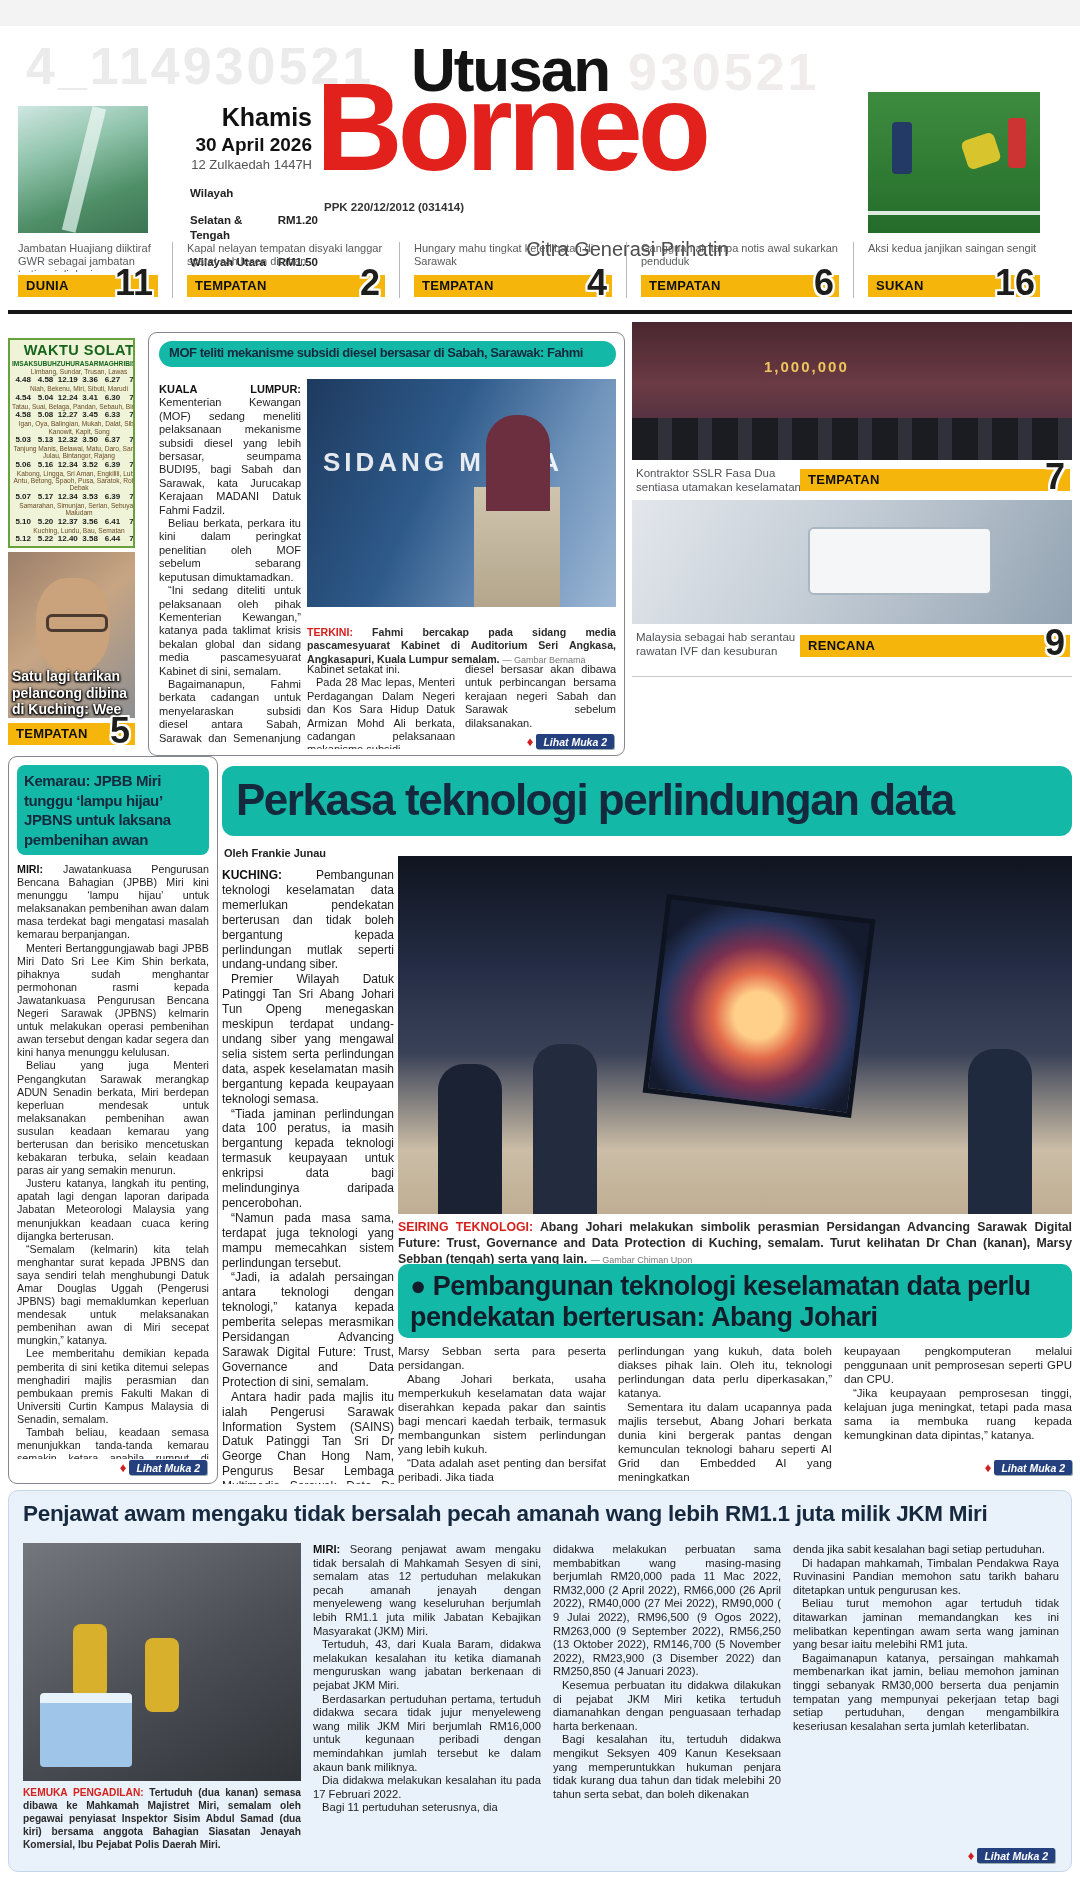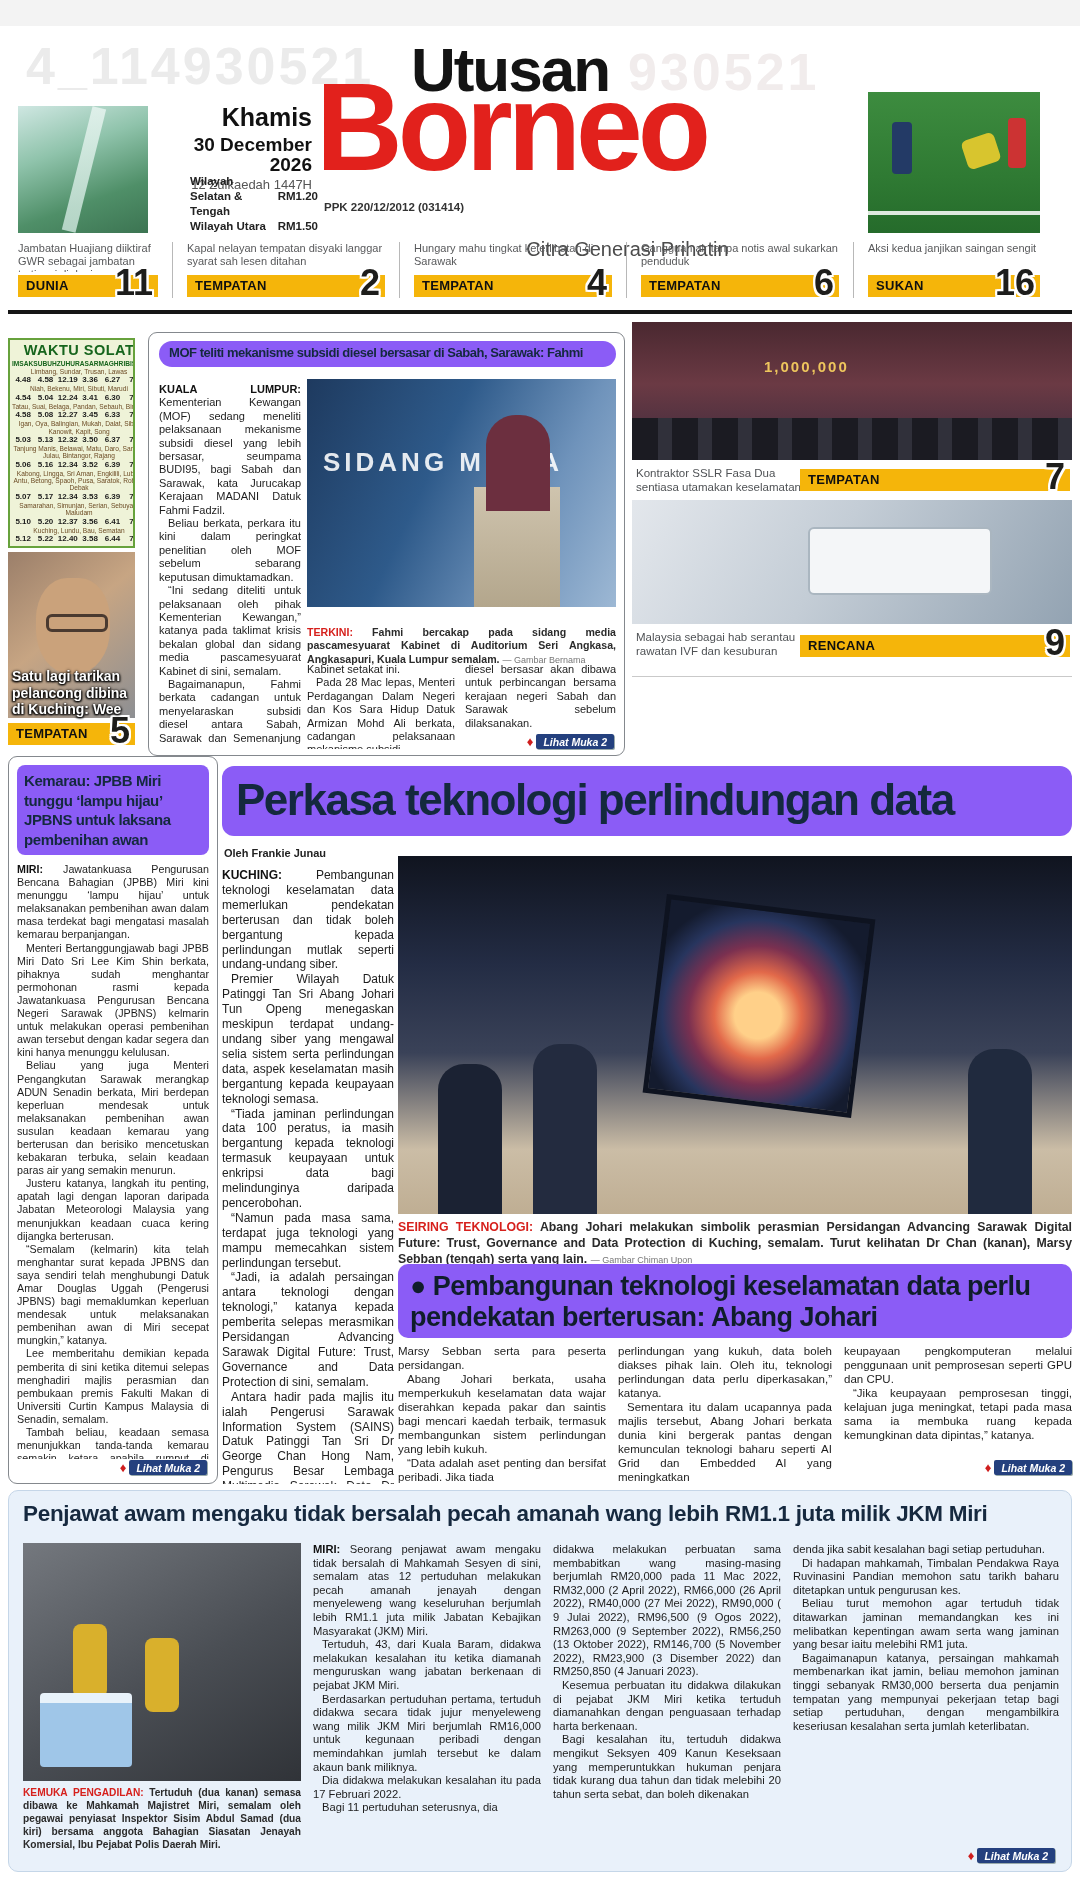--- a/index.html
+++ b/index.html
@@ -18,21 +18,21 @@
   .football-photo{left:868px;top:92px;width:172px;height:141px;background:linear-gradient(180deg,#3d8c3f 0%,#2f7a33 60%,#256b2b 100%);}
   .fb-line{position:absolute;left:0;bottom:18px;width:100%;height:4px;background:rgba(255,255,255,.85);}
   .fb-p1{position:absolute;left:24px;top:30px;width:20px;height:52px;background:#233a66;border-radius:4px;}
   .fb-p2{position:absolute;left:96px;top:44px;width:34px;height:30px;background:#d8c52e;border-radius:6px;transform:rotate(-18deg);}
   .fb-p3{position:absolute;right:14px;top:26px;width:18px;height:50px;background:#c33;border-radius:4px;}
   .datecol{left:148px;top:104px;width:164px;text-align:right;line-height:1.05;}
   .day{font-size:25px;font-weight:bold;color:#111;margin-left:28px;}
   .ddate{font-size:19px;font-weight:bold;color:#111;margin-top:5px;}
   .hijri{font-size:13px;color:#555;margin-top:3px;}
   .pricecol{left:190px;top:174px;width:128px;font-size:11.5px;font-weight:bold;color:#222;line-height:1.3;}
-  .pricerow{display:flex;justify-content:space-between;}
+  .pricerow{display:flex;justify-content:space-between;margin-top:12px;}
   .ppk{left:324px;top:201px;font-size:11.5px;font-weight:bold;color:#333;}
   .logo-top{left:300px;top:34px;width:420px;text-align:center;font-size:62px;font-weight:bold;color:#141414;letter-spacing:-2px;z-index:2;}
   .logo-main{left:294px;top:64px;width:434px;text-align:center;font-size:120px;font-weight:bold;color:#e2211c;letter-spacing:-5px;line-height:1.05;transform:scaleY(1.03);z-index:1;}
   .slogan{left:520px;top:198px;width:215px;text-align:center;font-size:20px;color:#4c4c4c;margin-top:40px;}
   
   .teasers{left:18px;top:242px;width:1022px;height:60px;display:flex;z-index:1;}
   .tcell{position:relative;flex:1;}
   .tc1{flex:0 0 140px;}
   .tc5{flex:0 0 172px;}
   .tsep{width:1px;background:#b8b8b8;margin:0 14px;height:56px;}
@@ -55,21 +55,21 @@
   .pt-foot{text-align:center;font-size:6.8px;color:#333;margin-top:2px;}
   
   .wee-photo{left:8px;top:552px;width:127px;height:166px;background:linear-gradient(140deg,#9b7f6a 0%,#c7a583 45%,#8d8f93 100%);}
   .wee-face{position:absolute;left:28px;top:26px;width:74px;height:96px;border-radius:42% 42% 46% 46%;background:#caa27b;}
   .wee-glasses{position:absolute;left:38px;top:62px;width:56px;height:12px;border:3px solid #4a3a30;border-radius:6px;background:transparent;}
   .wee-cap{left:12px;top:668px;width:122px;font-size:14px;font-weight:bold;color:#fff;line-height:1.18;z-index:2;
     text-shadow:0 0 3px #000,1px 1px 2px #000,-1px 1px 2px #000;}
   .left-tag{left:8px;top:720px;width:127px;}
   
   .abox{border:1.5px solid #84888d;border-radius:9px;background:#fff;box-sizing:border-box;}
-  .hlbg{background:#8b5cf6;border-radius:12px;color:#14293e;font-weight:bold;}
+  .hlbg{background:#14b8a6;border-radius:12px;color:#14293e;font-weight:bold;}
   .colbody{text-align:justify;color:#1d1d1d;overflow:hidden;}
   .colbody p{margin:0;text-indent:9px;}
   .colbody p.lead{text-indent:0;}
   .colbody.cont p:first-child{text-indent:0;}
   .dateline{font-weight:bold;color:#111;}
   .lihat{display:flex;align-items:center;gap:3px;justify-content:flex-end;}
   .lihat-d{color:#cf1e1e;font-size:13px;line-height:1;}
   .lihat-box{background:#24407e;color:#fff;font-style:italic;font-weight:bold;font-size:10.5px;padding:1.5px 7px;border-radius:2px;box-shadow:1px 1px 0 #9aa;}
   .captag{color:#d6201c;font-weight:bold;}
   .credit{font-style:normal;font-weight:normal;font-size:9px;color:#777;}
@@ -145,21 +145,21 @@
       <div class="bridge-river"></div>
     </div>
   <div class="photo football-photo">
     <div class="fb-line"></div>
     <div class="fb-p1"></div>
     <div class="fb-p2"></div>
     <div class="fb-p3"></div>
   </div>
   <div class="abs datecol">
     <div class="day">Khamis</div>
-    <div class="ddate">30 December 2026</div>
+    <div class="ddate">30 April 2026</div>
     <div class="hijri">12 Zulkaedah 1447H</div>
   </div>
   <div class="abs pricecol">
 
   <div class="pricerow">
         <span>Wilayah</span>
         <span></span>
       </div>
       <div class="pricerow">
         <span>Selatan &amp; Tengah</span>

